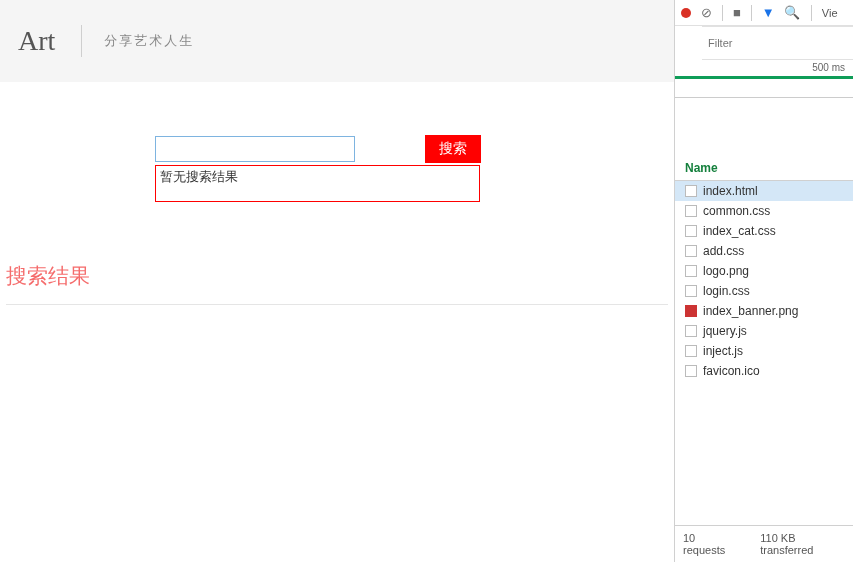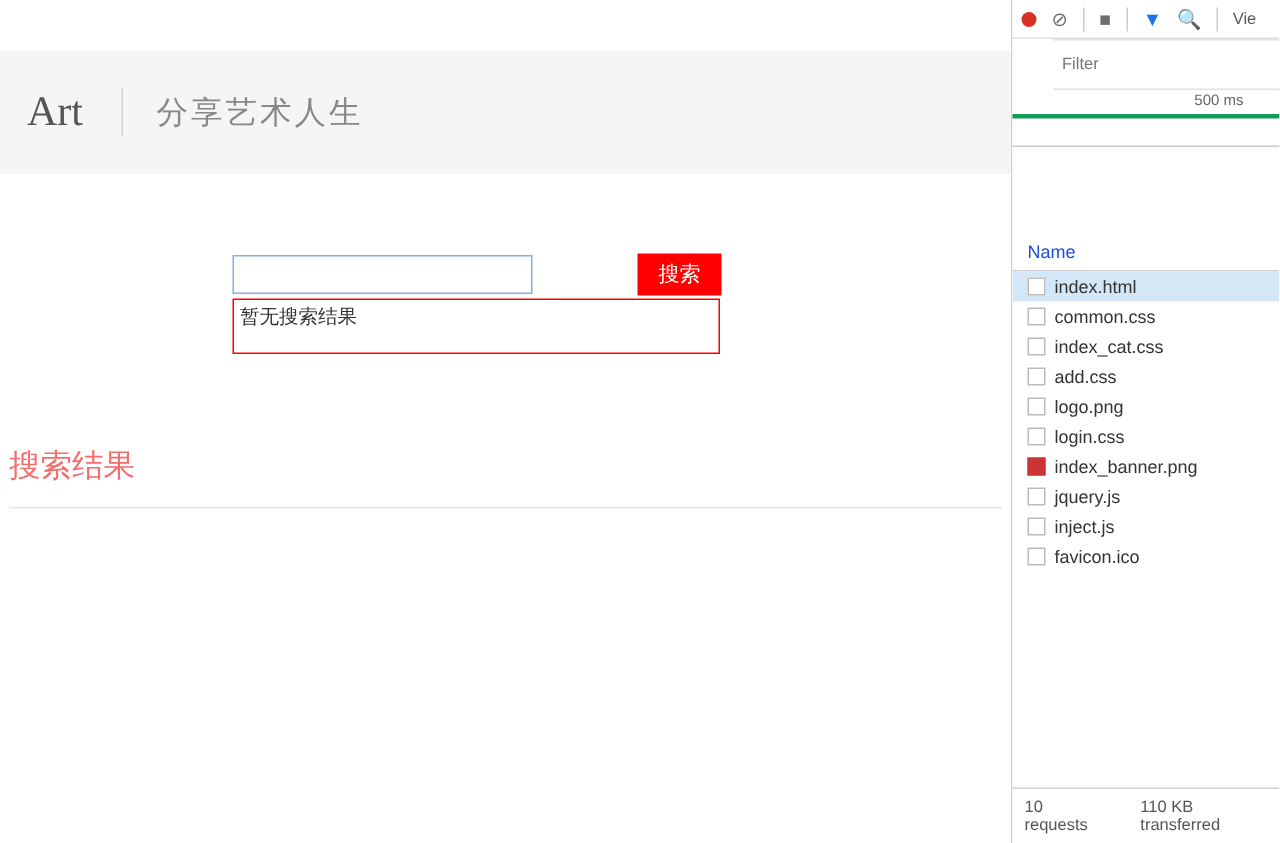--- a/index.html
+++ b/index.html
@@ -20,32 +20,31 @@
       min-width: 0;
       border-right: 1px solid #d0d0d0;
       overflow: hidden;
     }
     .header {
       height: 82px;
       background: #f5f5f5;
       display: flex;
       align-items: center;
       padding-left: 18px;
-      margin-top: 34px;
     }
     .brand {
       font-family: Georgia, serif;
       font-size: 28px;
       color: #555;
       padding-right: 26px;
       border-right: 1px solid #cfcfcf;
       line-height: 32px;
     }
     .tagline {
-      font-size: 21px;
+      font-size: 13px;
       color: #888;
       margin-left: 22px;
       font-family: "KaiTi", "STKaiti", serif;
       letter-spacing: 2px;
     }
     .search-area {
       margin-top: 53px;
       margin-left: 155px;
     }
     .search-row {
@@ -133,38 +132,39 @@
       outline: none;
       margin-left: 27px;
     }
     .timeline {
       height: 38px;
       border-bottom: 1px solid #ccc;
       position: relative;
     }
     .timeline-label {
       position: absolute;
-      right: 24px;
+      right: 8px;
       top: 2px;
       font-size: 10px;
       color: #666;
     }
     .timeline-bar {
       position: absolute;
       left: 0;
       right: 0;
       top: 16px;
       height: 3px;
       background: #0f9d58;
     }
     .name-header {
       padding: 5px 10px;
       border-bottom: 1px solid #d0d0d0;
-      color: #1d4ed8;
+      color: #15803d;
       font-size: 12px;
+      font-weight: bold;
     }
     .file-list {
       flex: 1;
       overflow: auto;
     }
     .file-row {
       display: flex;
       align-items: center;
       padding: 3px 10px;
       gap: 6px;

